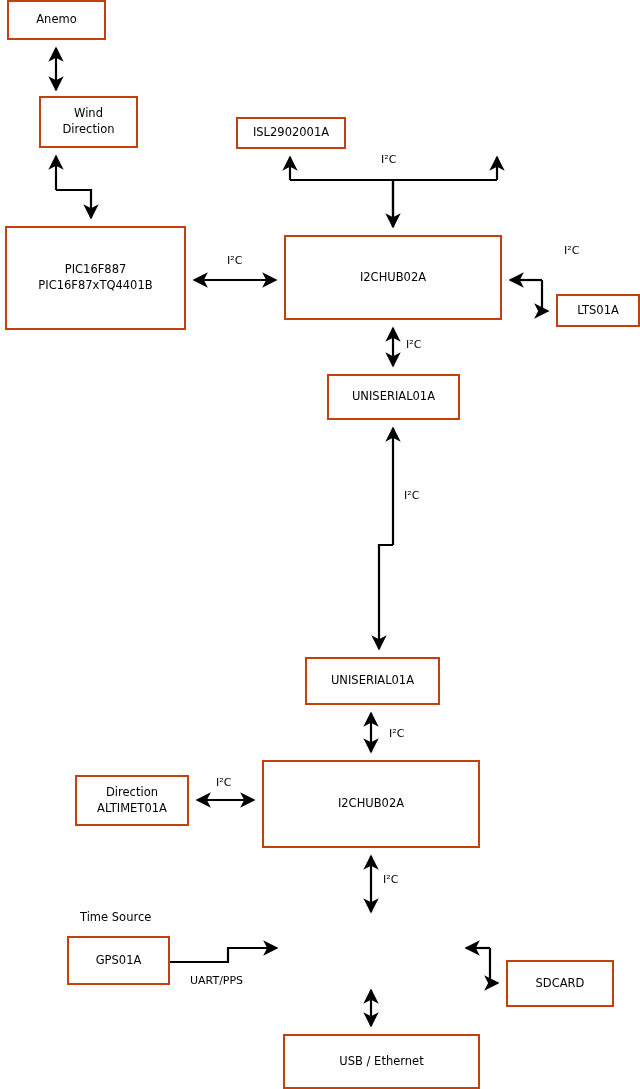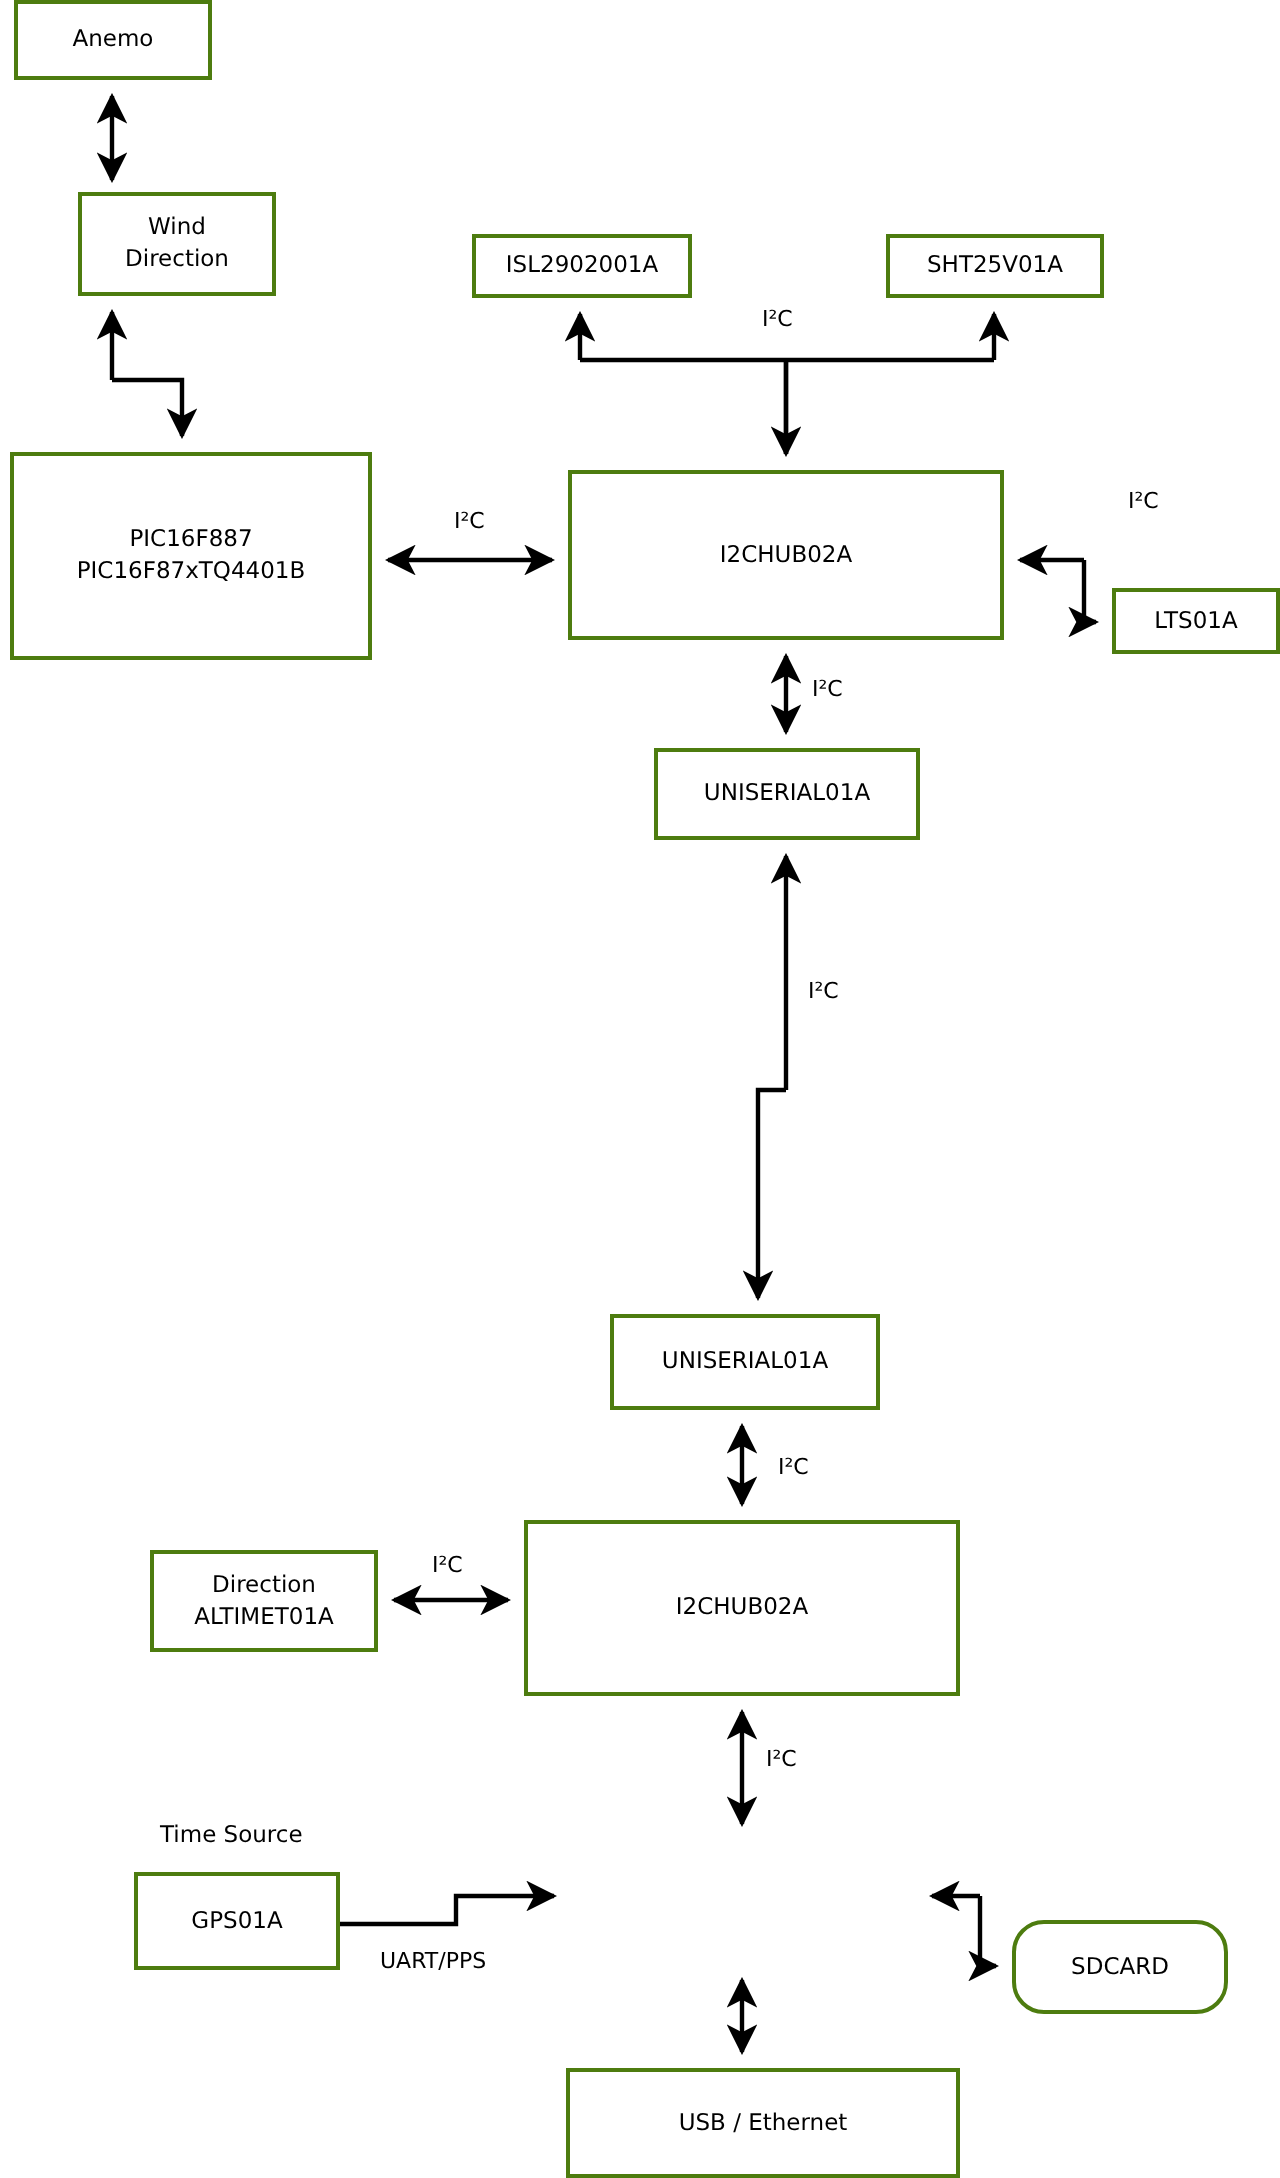--- a/index.html
+++ b/index.html
@@ -12,21 +12,21 @@
     position: relative;
     width: 640px;
     height: 1089px;
     background: #ffffff;
     font-family: "DejaVu Sans", "Liberation Sans", sans-serif;
     overflow: hidden;
   }
   .node {
     position: absolute;
     box-sizing: border-box;
-    border: 2px solid #4d7c0f;
+    border: 2px solid #c2410c;
     background: #ffffff;
     display: flex;
     align-items: center;
     justify-content: center;
     text-align: center;
     font-size: 11.5px;
     color: #000000;
     line-height: 1.35;
     z-index: 3;
   }
@@ -115,23 +115,20 @@
     <span class="nlabel">Wind
 Direction</span>
   </div>
   <div class="node" id="node-pic" style="left: 5px; top: 226px; width: 181px; height: 104px;">
     <span class="nlabel">PIC16F887
 PIC16F87xTQ4401B</span>
   </div>
   <div class="node" id="node-isl" style="left: 236px; top: 117px; width: 110px; height: 32px;">
     <span class="nlabel">ISL2902001A</span>
   </div>
-  <div class="node" id="node-sht" style="left: 443px; top: 117px; width: 109px; height: 32px;">
-    <span class="nlabel">SHT25V01A</span>
-  </div>
   <div class="node" id="node-hub_top" style="left: 284px; top: 235px; width: 218px; height: 85px;">
     <span class="nlabel">I2CHUB02A</span>
   </div>
   <div class="node" id="node-lts" style="left: 556px; top: 294px; width: 84px; height: 33px;">
     <span class="nlabel">LTS01A</span>
   </div>
   <div class="node" id="node-uniserial_1" style="left: 327px; top: 374px; width: 133px; height: 46px;">
     <span class="nlabel">UNISERIAL01A</span>
   </div>
   <div class="node" id="node-uniserial_2" style="left: 305px; top: 657px; width: 135px; height: 48px;">
@@ -140,21 +137,21 @@
   <div class="node" id="node-hub_bottom" style="left: 262px; top: 760px; width: 218px; height: 88px;">
     <span class="nlabel">I2CHUB02A</span>
   </div>
   <div class="node" id="node-barometer" style="left: 75px; top: 775px; width: 114px; height: 51px;">
     <span class="nlabel">Direction
 ALTIMET01A</span>
   </div>
   <div class="node" id="node-gps" style="left: 67px; top: 936px; width: 103px; height: 49px;">
     <span class="nlabel">GPS01A</span>
   </div>
-  <div class="node" id="node-sdcard" style="left: 506px; top: 960px; width: 108px; height: 47px; border-radius: 16px;">
+  <div class="node" id="node-sdcard" style="left: 506px; top: 960px; width: 108px; height: 47px;">
     <span class="nlabel">SDCARD</span>
   </div>
   <div class="node" id="node-usb_eth" style="left: 283px; top: 1034px; width: 197px; height: 55px;">
     <span class="nlabel">USB / Ethernet</span>
   </div>
 
   <div class="edge-label" id="el-0" style="left: 381px; top: 153px;">I²C</div>
   <div class="edge-label" id="el-1" style="left: 227px; top: 254px;">I²C</div>
   <div class="edge-label" id="el-2" style="left: 564px; top: 244px;">I²C</div>
   <div class="edge-label" id="el-3" style="left: 406px; top: 338px;">I²C</div>

